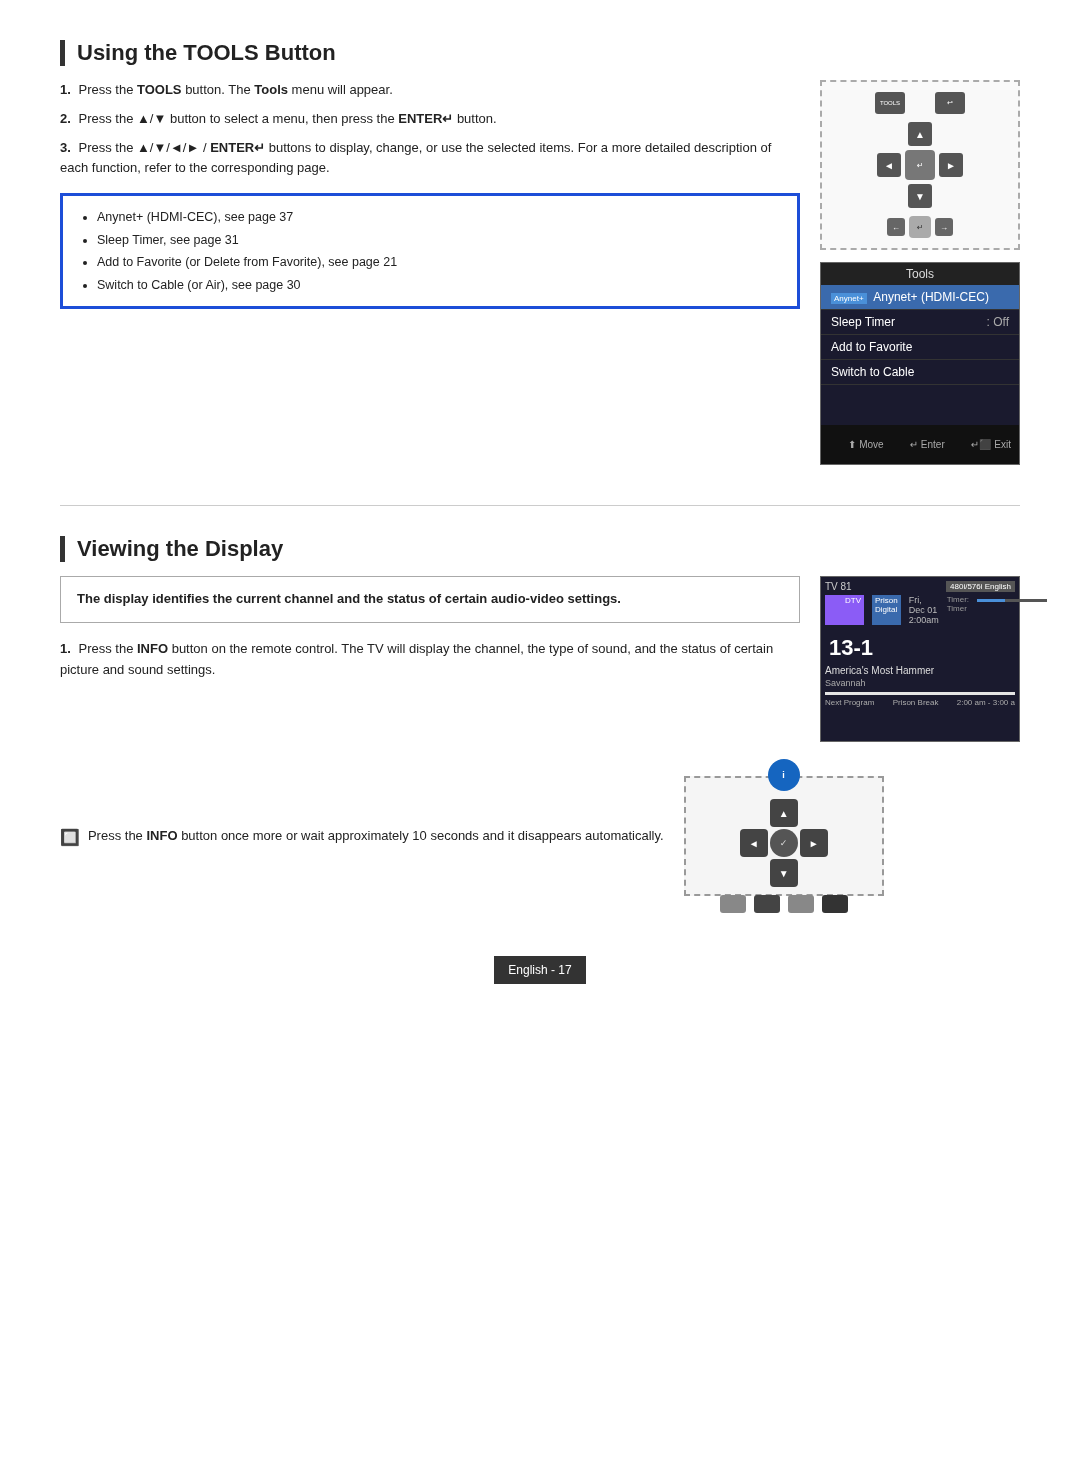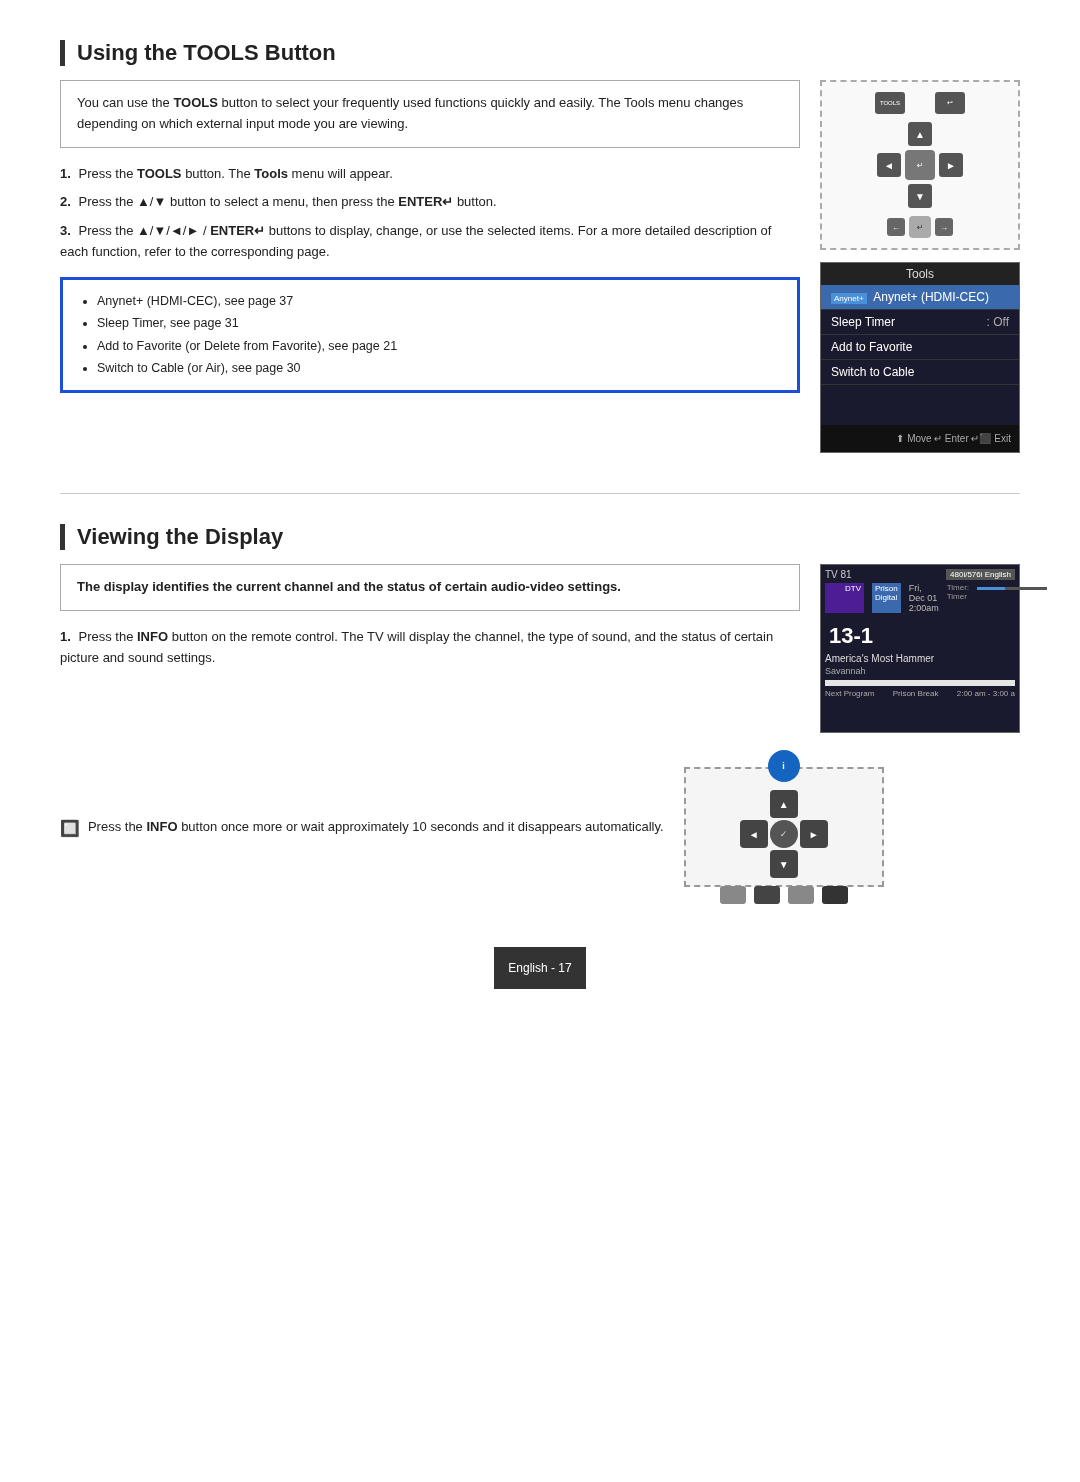--- a/index.html
+++ b/index.html
@@ -108,26 +108,26 @@
       border-bottom: 1px solid #333;
       font-size: 12px;
     }
     .tools-menu-item.highlighted {
       background: #3a6aad;
     }
     .tools-menu-item .label { color: #fff; }
     .tools-menu-item .value { color: #aaa; }
     .tools-menu-footer {
       background: #111;
-      padding: 8px 8px;
+      padding: 14px 8px;
       font-size: 10px;
       color: #aaa;
       display: flex;
       justify-content: flex-end;
-      gap: 2px;
+      gap: 26px;
     }
     .dpad {
       display: grid;
       grid-template-columns: repeat(3, 28px);
       grid-template-rows: repeat(3, 28px);
       gap: 2px;
     }
     .dpad-btn {
       background: #444;
       border-radius: 4px;
@@ -183,41 +183,41 @@
     .tv-badge {
       background: #555;
       padding: 1px 3px;
       font-size: 8px;
       color: #fff;
     }
     .tv-badge-blue {
       background: #3a6aad;
     }
     .tv-badge-green {
-      background: #4c1d95;
+      background: #8b5cf6;
       padding-left: 20px;
     }
     .tv-progress {
       height: 3px;
       background: #555;
       margin: 2px 0;
       position: relative;
     }
     .tv-progress-fill {
       height: 100%;
       background: #4a90d9;
       width: 40%;
     }
     .tv-next-prog {
       display: flex;
       justify-content: space-between;
       font-size: 8px;
       color: #aaa;
       margin-top: 4px;
-      border-top: 6px solid #e5e5e5;
+      border-top: 3px solid #e5e5e5;
       padding-top: 3px;
     }
 
     
     .info-remote {
       border: 2px dashed #999;
       width: 200px;
       height: 120px;
       background: #f5f5f5;
       display: flex;
@@ -277,21 +277,21 @@
     
     .page-footer {
       text-align: center;
       margin-top: 60px;
       font-size: 12px;
     }
     .page-footer .footer-badge {
       display: inline-block;
       background: #333;
       color: #fff;
-      padding: 14px 14px;
+      padding: 7px 14px;
       font-size: 12px;
     }
 
     
     .section-divider {
       border: none;
       border-top: 1px solid #ccc;
       margin: 30px 0;
     }
 
@@ -364,25 +364,20 @@
   </style>
 </head>
 <body>
 
 <div class="section">
   <h1 class="section-title">Using the TOOLS Button</h1>
 
   <div class="content-with-image">
     <div class="content-col">
 
-      <div class="info-box">
-        <span>
-          You can use the <strong>TOOLS</strong> button to select your frequently used functions quickly and easily. The Tools menu changes depending on which external input mode you are viewing.
-        </span>
-      </div>
 
       <ol class="steps">
         <li>
           <span class="step-num">1.</span>
           Press the <strong>TOOLS</strong> button. The <strong>Tools</strong> menu will appear.
         </li>
         <li>
           <span class="step-num">2.</span>
           Press the ▲/▼ button to select a menu, then press the <strong>ENTER↵</strong> button.
         </li>

